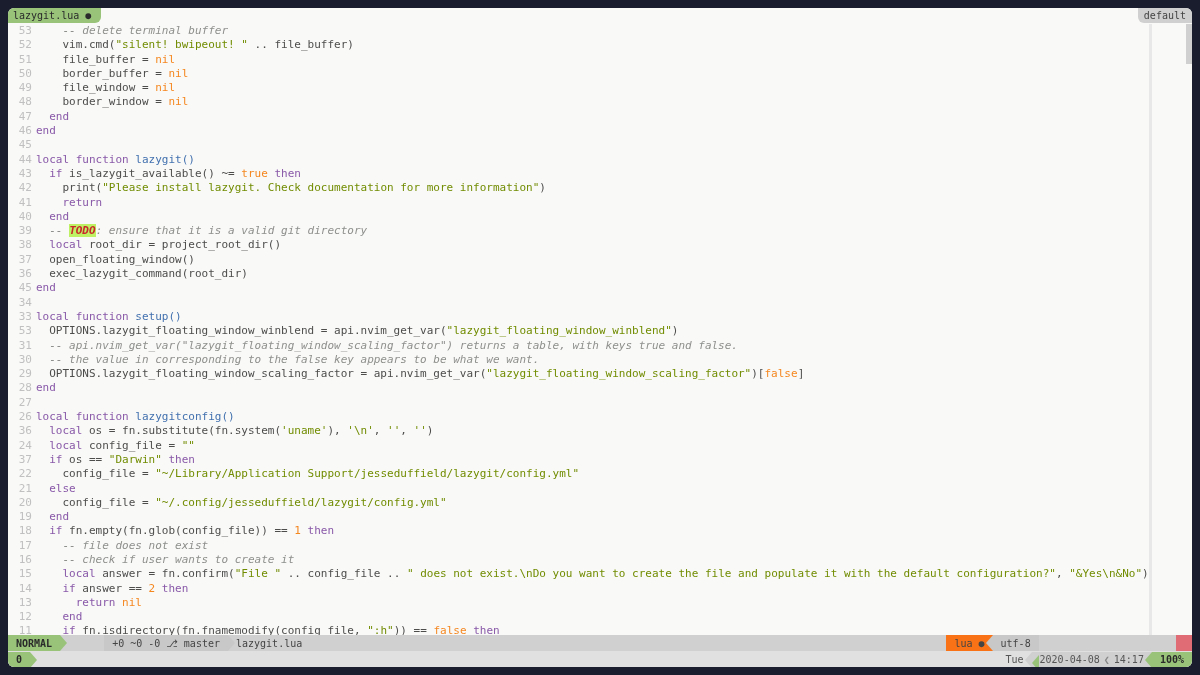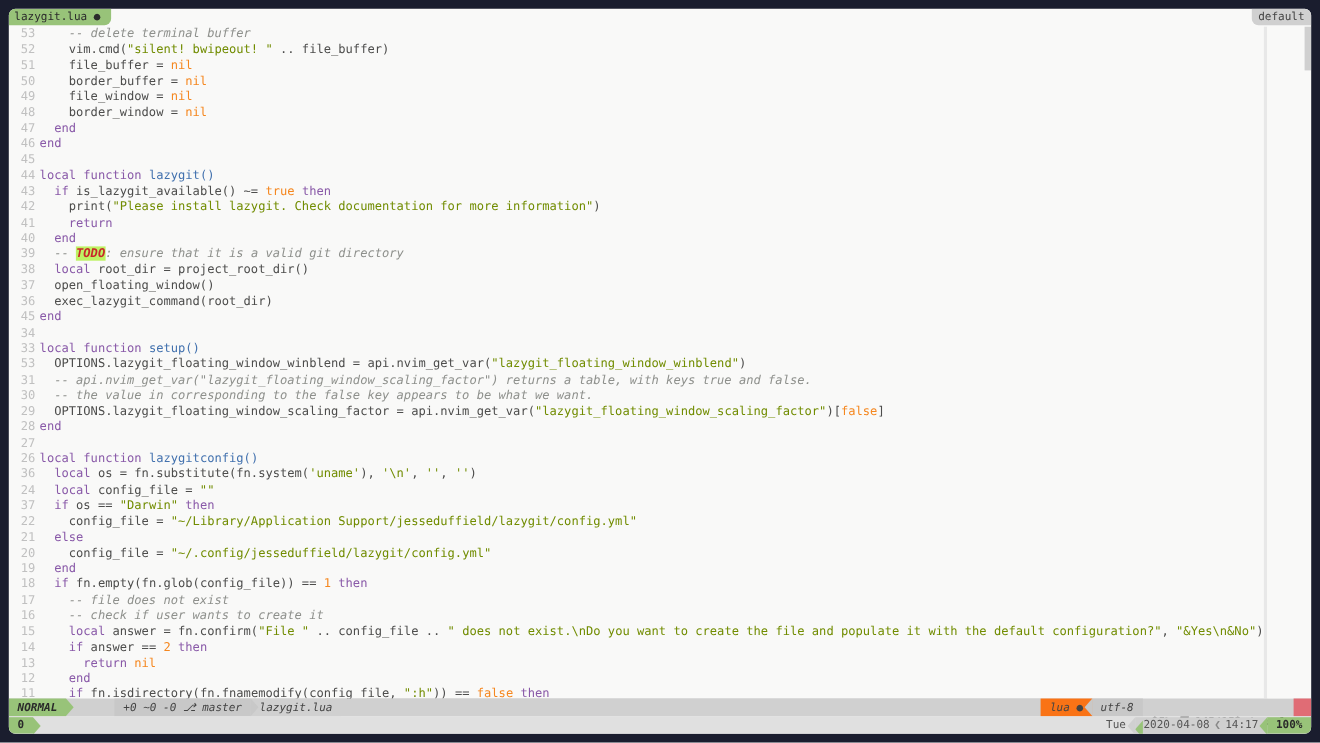--- a/index.html
+++ b/index.html
@@ -87,21 +87,20 @@
   .num { color: #f5871f; }
   .todo { color: #c82829; background: #bef264; font-style: italic; font-weight: bold;}
 
   .statusline {
     display: flex;
     align-items: stretch;
     background: #d0d0d0;
     height: 16px;
     font-size: 10px;
     color: #444;
-    font-style: italic;
   }
   .sl-seg { padding: 1px 8px; display: flex; align-items: center; position: relative; }
   .sl-mode { background: #98c379; color: #2a2a2a; font-weight: bold; }
   .sl-git { background: #c8c8c8; margin-left: 44px; }
   .sl-file { background: #d0d0d0; flex: 0 0 auto; }
   .sl-spacer { flex: 1; background: #d0d0d0; }
   .sl-ft { background: #f97316; }
   .sl-enc { background: #c8c8c8; }
   .sl-pos { background: #98c379; color: #2a2a2a; font-weight: bold; margin-top: 20px; }
   .sl-err { background: #e06c75; width: 8px; }

